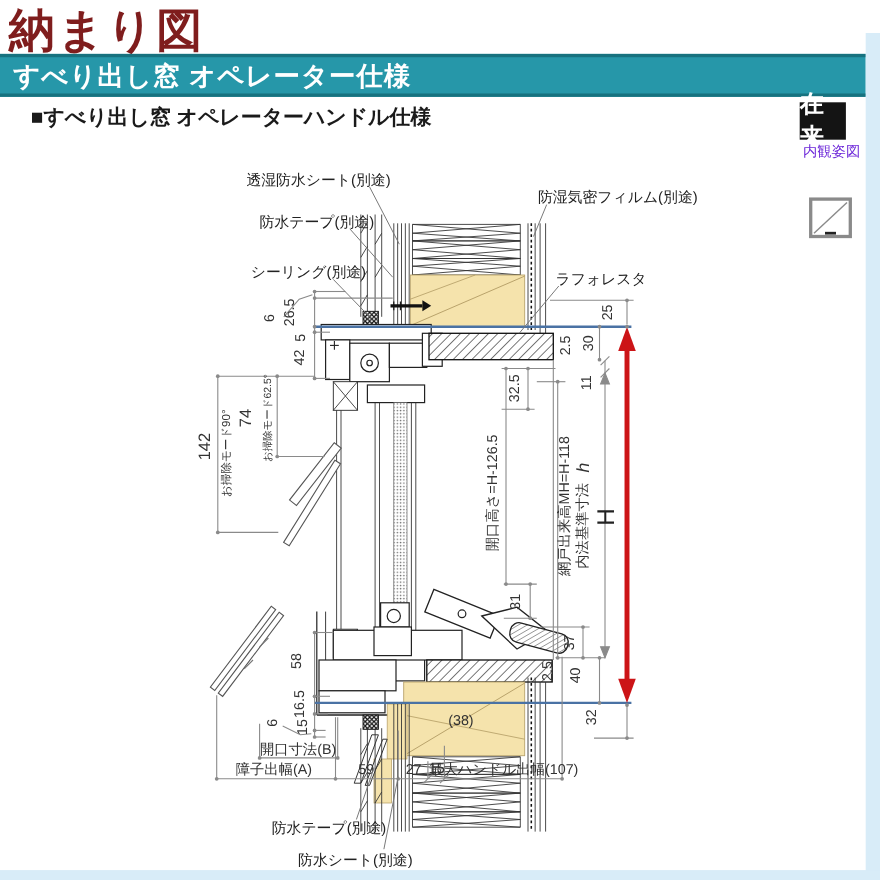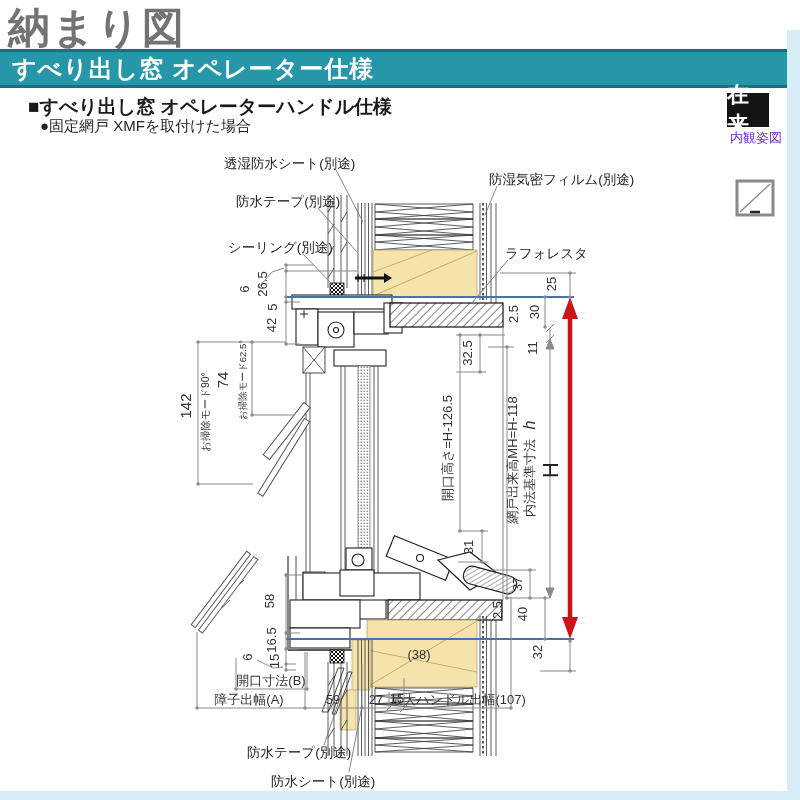--- a/index.html
+++ b/index.html
@@ -1,19 +1,19 @@
 <!DOCTYPE html>
 <html><head>
 <meta charset="utf-8">
 <style>
   html,body{margin:0;padding:0;background:#ffffff;}
   #page{position:relative;width:800px;height:800px;background:#fff;overflow:hidden;
         font-family:"Liberation Sans","DejaVu Sans",sans-serif;}
   .edge{position:absolute;background:#d8ecf8;}
-  #title{position:absolute;left:8px;top:0px;font-size:42px;font-weight:900;color:#737373;letter-spacing:2px;}
+  #title{position:absolute;left:8px;top:0px;font-size:42px;font-weight:900;color:#7f1d1d;letter-spacing:2px;}
   #banner{position:absolute;left:0;top:49px;width:787px;height:39px;background:#2697a9;
           border-top:3px solid #17727f;border-bottom:3px solid #17727f;box-sizing:border-box;
           display:flex;align-items:center;text-align:right;}
   #banner span{color:#fff;font-weight:bold;font-size:24px;margin-left:12px;letter-spacing:1px;}
   #heading{position:absolute;left:28px;top:94px;font-size:19px;font-weight:bold;color:#1a1a1a;text-align:right;}
   #note{position:absolute;left:40px;top:117px;font-size:15px;color:#222;}
   #badge{position:absolute;left:727px;top:93px;width:42px;height:34px;background:#141414;color:#fff;
          font-size:22px;font-weight:bold;display:flex;align-items:center;justify-content:center;letter-spacing:2px;}
   #viewcap{position:absolute;left:727px;top:129px;width:58px;text-align:center;font-size:13px;color:#6d28d9;}
   svg{position:absolute;left:0;top:0;}
@@ -397,19 +397,18 @@
       <line x1="740" y1="212" x2="770" y2="184" stroke="#8a8a8a" stroke-width="1.3"></line>
       <line x1="750" y1="212" x2="760" y2="212" stroke="#222" stroke-width="2.5"></line>
     </g>
   </svg>
 
   <div id="title">納まり図</div>
   <div id="banner">
     <span>すべり出し窓 オペレーター仕様</span>
   </div>
   <div id="heading">■すべり出し窓 オペレーターハンドル仕様</div>
-  <div id="note">●固定網戸 XMFを取付けた場合</div>
   <div id="badge">在来</div>
   <div id="viewcap">内観姿図</div>
 
   <div class="edge" style="left:787px;top:30px;width:13px;height:770px;"></div>
   <div class="edge" style="left:0;top:791px;width:800px;height:9px;"></div>
 </div>
 
 </body></html>

